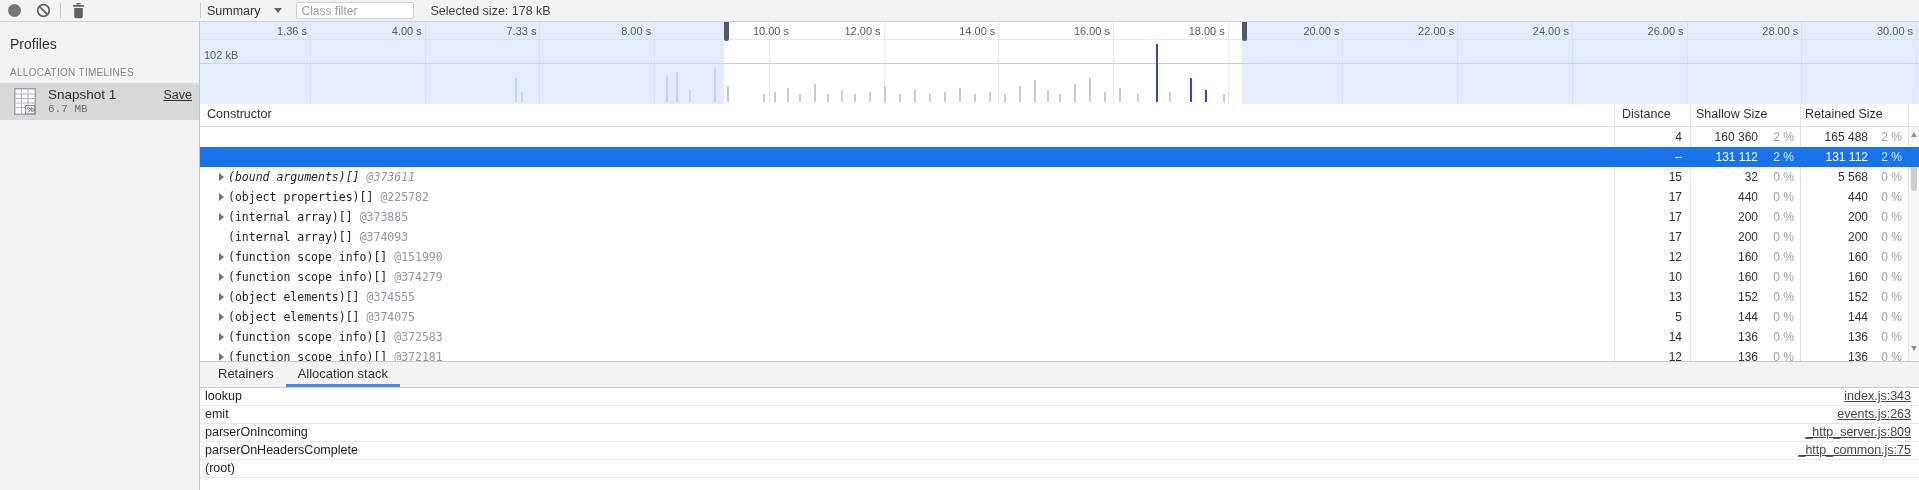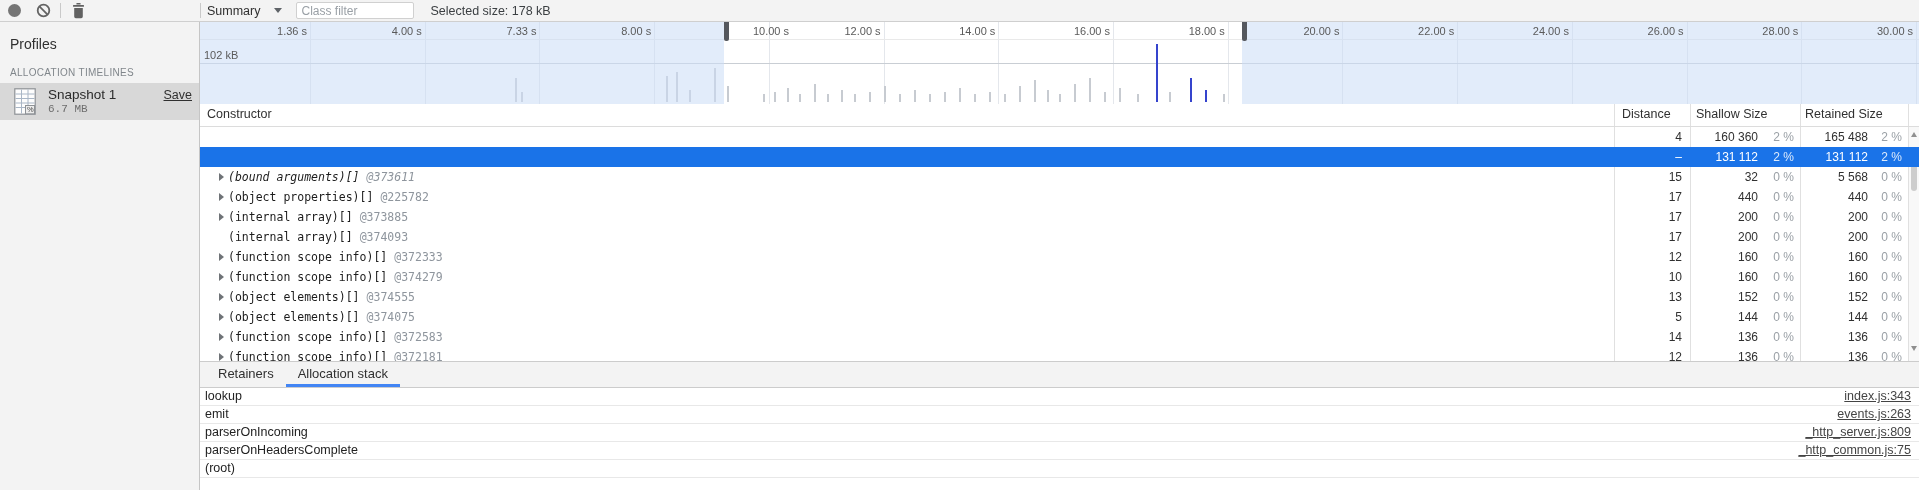--- a/index.html
+++ b/index.html
@@ -265,21 +265,21 @@
       </div>
       <div class="row">
         <div class="cell-ctor" style="padding-left: 19px;"><div class="tri-pad"></div><span class="ctor-text">(internal array)[]</span><span class="obj-id">@374093</span></div>
         <div class="num c-dist">17</div>
         <div class="num c-shv">200</div>
         <div class="num c-shp pct">0 %</div>
         <div class="num c-rev">200</div>
         <div class="num c-rep pct">0 %</div>
       </div>
       <div class="row">
-        <div class="cell-ctor" style="padding-left: 19px;"><div class="tri tri-right"></div><span class="ctor-text">(function scope info)[]</span><span class="obj-id">@372333</span></div>
+        <div class="cell-ctor" style="padding-left: 19px;"><div class="tri tri-right"></div><span class="ctor-text">(function scope info)[]</span><span class="obj-id">@151990</span></div>
         <div class="num c-dist">12</div>
         <div class="num c-shv">160</div>
         <div class="num c-shp pct">0 %</div>
         <div class="num c-rev">160</div>
         <div class="num c-rep pct">0 %</div>
       </div>
       <div class="row">
         <div class="cell-ctor" style="padding-left: 19px;"><div class="tri tri-right"></div><span class="ctor-text">(function scope info)[]</span><span class="obj-id">@374279</span></div>
         <div class="num c-dist">10</div>
         <div class="num c-shv">160</div>

